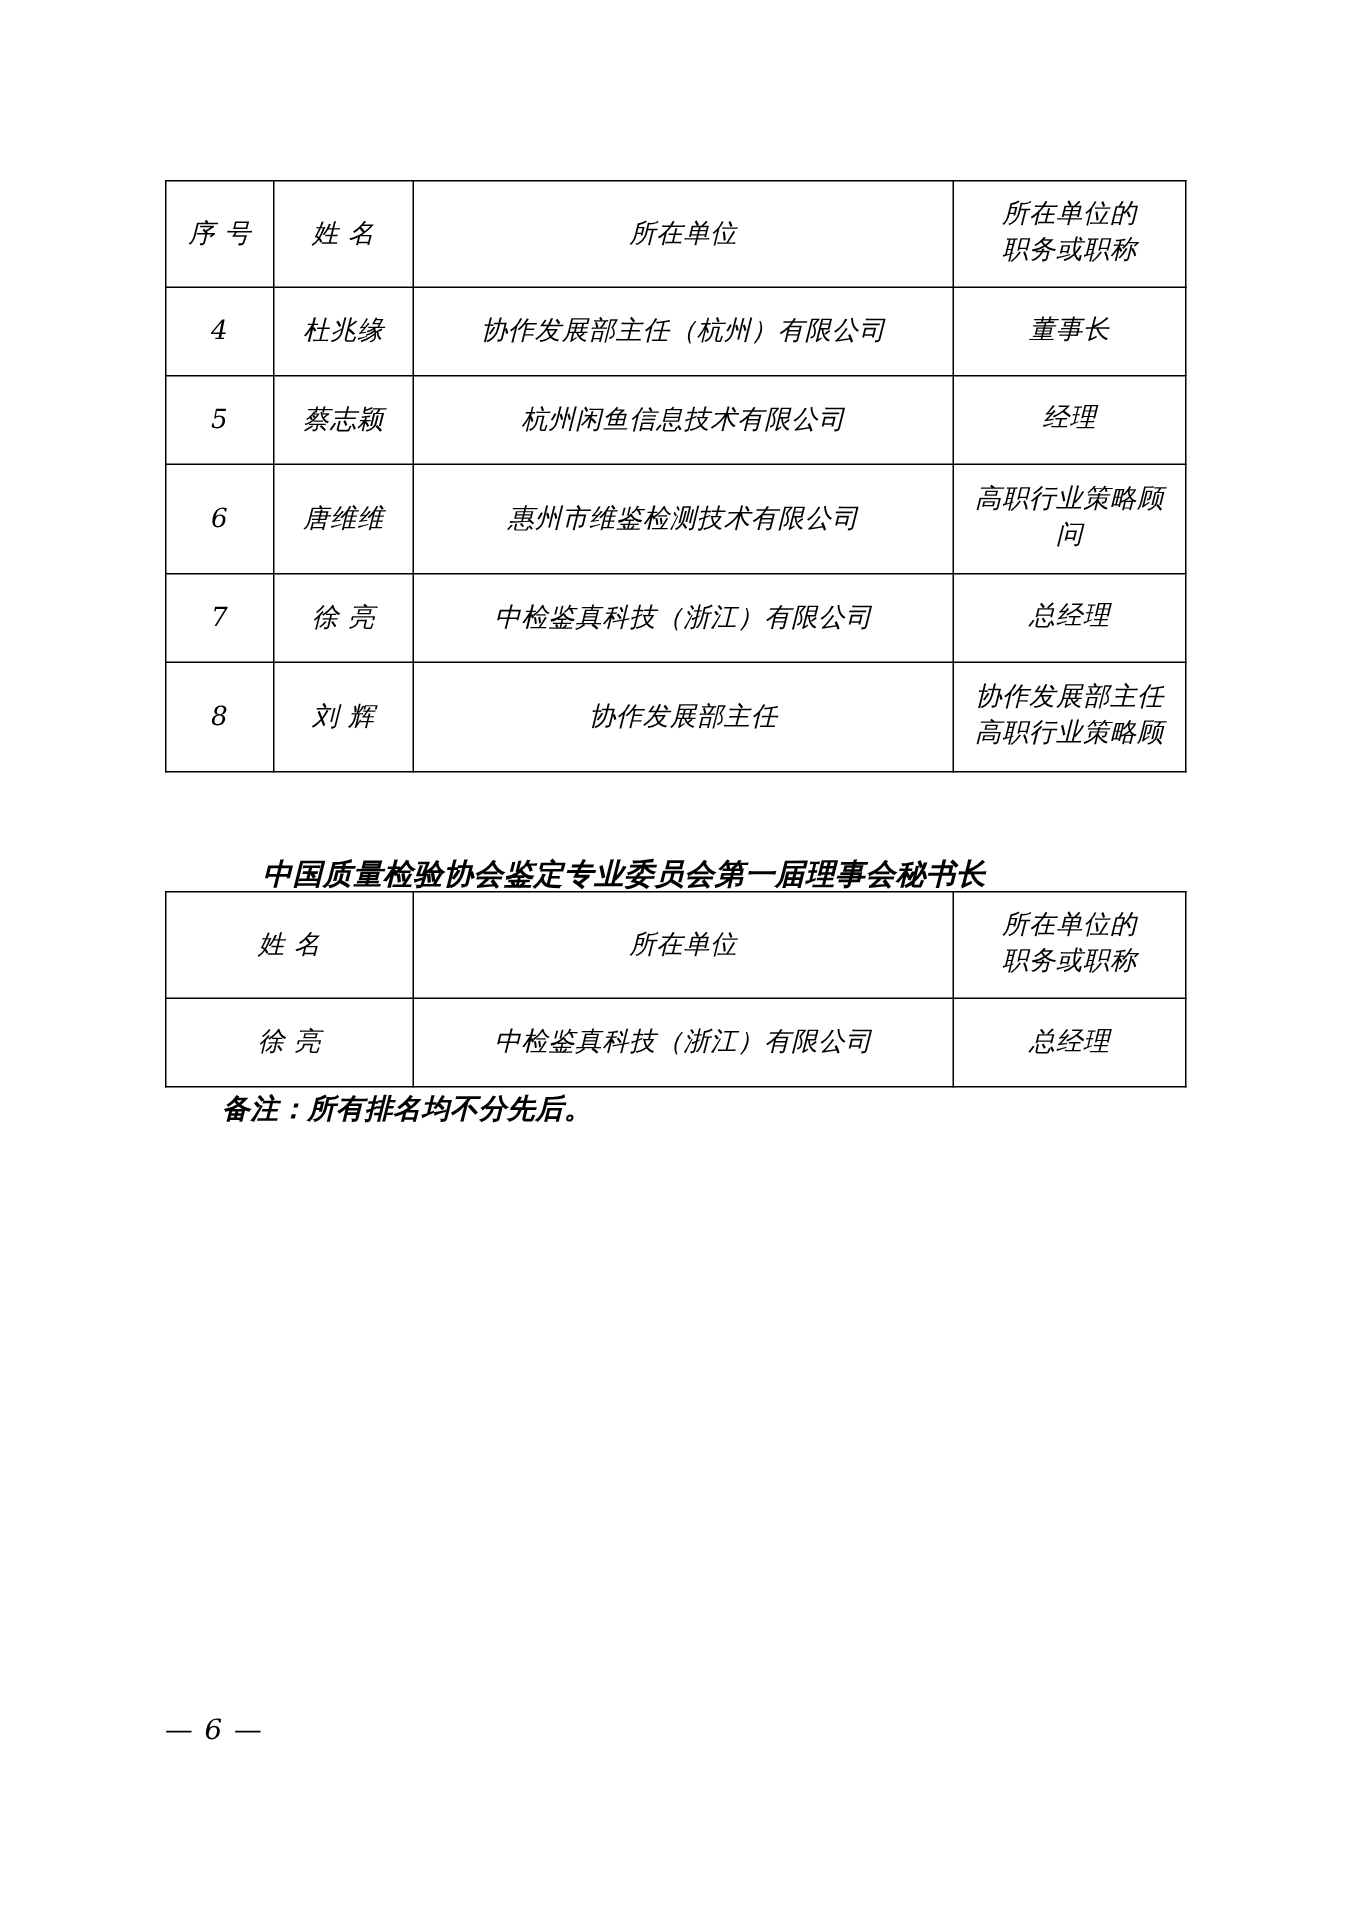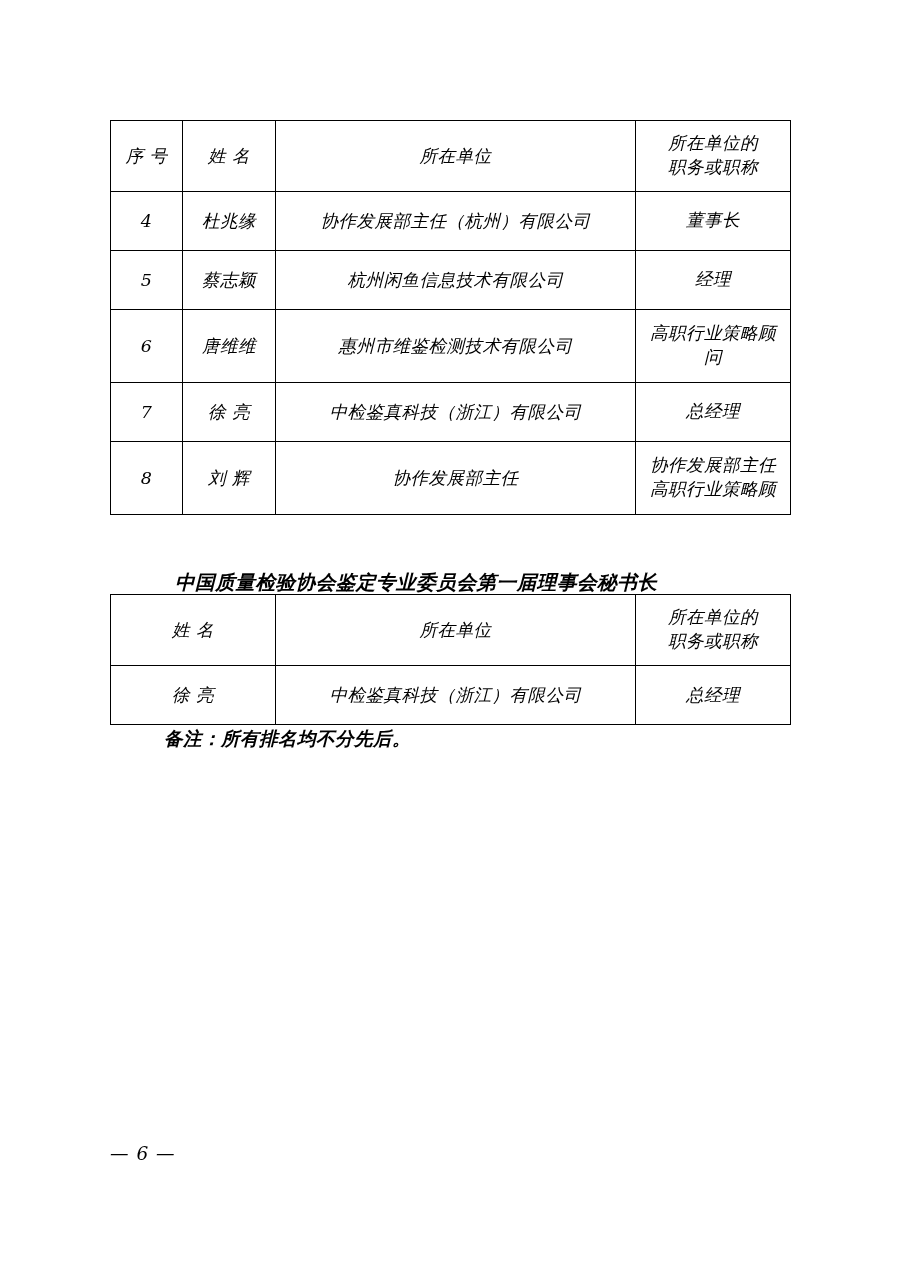--- a/index.html
+++ b/index.html
@@ -91,21 +91,21 @@
   }
   #table-secretary col.c-name  { width: 165px; }
   #table-secretary col.c-org   { width: 360px; }
   #table-secretary col.c-title { width: 155px; }
   #table-secretary thead td { height: 62px; }
   #table-secretary tbody td { height: 50px; }
 
   
   #note {
     position: absolute;
-    left: 164px;
+    left: 148px;
     top: 726px;
     font-family: "DejaVu Sans", "Liberation Sans", sans-serif;
     font-weight: bold;
     font-size: 18.5px;
     letter-spacing: 0.5px;
     white-space: nowrap;
   }
 
   
   #page-number {

